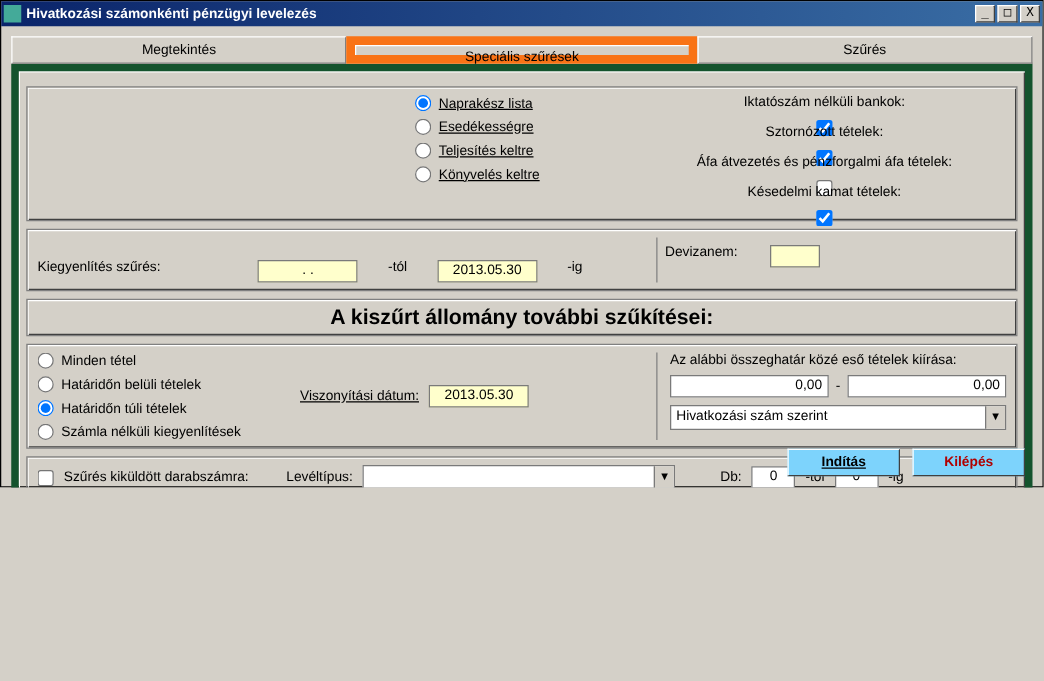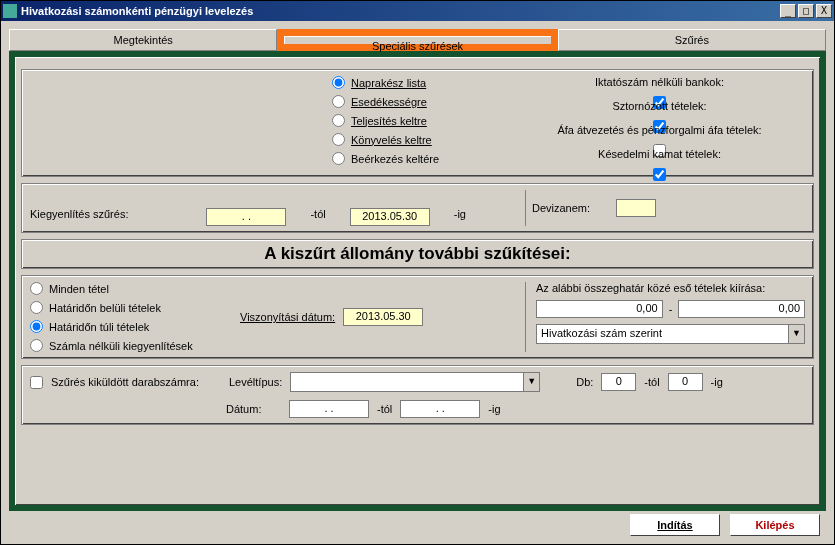--- a/index.html
+++ b/index.html
@@ -1,17 +1,17 @@
 <!DOCTYPE html>
 <html><head>
 <meta charset="utf-8">
 <style>
   * { box-sizing: border-box; font-family: "Tahoma", "Arial", sans-serif; font-size: 11px; }
   body { margin: 0; padding: 0; background: #d4d0c8; }
-  .window { width: 835px; height: 545px; background: #d4d0c8; border: 1px solid #000; position: relative; }
+  .window { width: 835px; height: 390px; background: #d4d0c8; border: 1px solid #000; position: relative; }
   .titlebar { height: 20px; background: linear-gradient(to right, #0a246a, #3a6ea5); color: #fff; display: flex; align-items: center; padding: 0 2px; }
   .titlebar .icon { width:14px; height:14px; background:#4a9; margin-right:4px; display:inline-block; }
   .titlebar .title { flex: 1; font-weight: bold; }
   .titlebar .winbtns { display: flex; gap: 2px; }
   .winbtn { width: 16px; height: 14px; background: #d4d0c8; border: 1px solid #fff; border-right-color:#404040; border-bottom-color:#404040; font-family: monospace; font-size:10px; text-align:center; line-height:11px; cursor:pointer; color:#000; }
   .client { position:absolute; top:20px; left:0; right:0; bottom:0; padding:8px; }
   .tabs { display:flex; width:100%; }
   .tab { flex:1; height:22px; border:1px solid #808080; border-top-color:#fff; border-left-color:#fff; background:#d4d0c8; text-align:center; line-height:20px; cursor:pointer; }
   .tab.active { border:7px solid #f97316; box-shadow: inset 1px 1px #fff; }
   .section { border:1px solid #808080; box-shadow: inset 1px 1px #fff, inset -1px -1px #404040; padding:6px 8px; margin-top:6px; position:relative; }
@@ -25,21 +25,21 @@
   .chk-row { display:flex; align-items:center; justify-content:space-between; height:22px; gap:8px;flex-direction:column; }
   input[type=checkbox] { width:13px; height:13px; margin:0; }
   .yellow { background:#ffffcc; border:1px solid #7a7a7a; height:18px; padding:1px 4px; }
   .white { background:#fff; border:1px solid #7a7a7a; height:18px; padding:1px 4px; text-align:right; }
   .label { white-space:nowrap; }
   .heading { text-align:center; font-weight:bold; font-size:17px; padding:4px 0; border:1px solid #808080; box-shadow: inset 1px 1px #fff, inset -1px -1px #404040; margin-top:6px; background:#d4d0c8; }
   .combo { display:flex; border:1px solid #7a7a7a; background:#fff; height:20px; }
   .combo .ctext { flex:1; padding:2px 4px; }
   .combo .cbtn { width:16px; background:#d4d0c8; border-left:1px solid #7a7a7a; text-align:center; line-height:16px; cursor:pointer; font-size:9px; }
   .footer { position:absolute; bottom:8px; right:14px; display:flex; gap:10px; }
-  .btn { width:90px; height:22px; border:1px solid #404040; border-top-color:#fff; border-left-color:#fff; background:#ffffff; text-align:center; line-height:20px; font-weight:bold; cursor:pointer; }
+  .btn { width:90px; height:22px; border:1px solid #404040; border-top-color:#fff; border-left-color:#fff; background:#7dd3fc; text-align:center; line-height:20px; font-weight:bold; cursor:pointer; }
   .btn.exit { color:#b00000; }
   .num-input { width:70px; text-align:right; }
   .date-input { width:80px; text-align:center; }
   .small-input { width:35px; text-align:center; }
   .u { text-decoration: underline; }
   .innerframe { border:6px solid #14532d; box-shadow: inset 1px 1px #fff, inset -1px -1px #404040; padding:6px; height:460px; }
 </style>
 </head>
 <body>
 
@@ -76,24 +76,20 @@
               <span class="ul">Esedékességre</span>
             </label>
           <label class="radio">
               <input type="radio" name="g1" style="">
               <span class="ul">Teljesítés keltre</span>
             </label>
           <label class="radio">
               <input type="radio" name="g1" style="">
               <span class="ul">Könyvelés keltre</span>
             </label>
-          <label class="radio">
-              <input type="radio" name="g1" style="">
-              <span>Beérkezés keltére</span>
-            </label>
         </div>
         <div style="flex:1; display:flex; flex-direction:column; gap:2px;">
           <div class="chk-row">
             <span class="chk-label">Iktatószám nélküli bankok:</span>
             <input type="checkbox" checked="" style="">
           </div>
           <div class="chk-row">
             <span class="chk-label">Sztornózott tételek:</span>
             <input type="checkbox" checked="" style="">
           </div>
@@ -110,21 +106,21 @@
 
       <div class="section" style="display:flex;">
         <div style="flex:1; display:flex; gap:24px; padding-top:18px;">
           <span class="label">Kiegyenlítés szűrés:</span>
           <div style="width:30px;"></div>
           <div class="yellow date-input">. .</div>
           <span class="label">-tól</span>
           <div class="yellow date-input">2013.05.30</div>
           <span class="label">-ig</span>
         </div>
-        <div style="width:280px; border-left:1px solid #808080; padding:6px; display:flex; align-items:center; gap:26px;">
+        <div style="width:280px; border-left:1px solid #808080; padding:6px; display:flex; align-items:flex-start; gap:26px;">
           <span class="label">Devizanem:</span>
           <div class="yellow" style="width:40px;"></div>
         </div>
       </div>
 
       <div class="heading">A kiszűrt állomány további szűkítései:</div>
 
       <div class="section" style="display:flex; gap:10px;">
         <div class="radio-col" style="width:200px;">
           <label class="radio">

